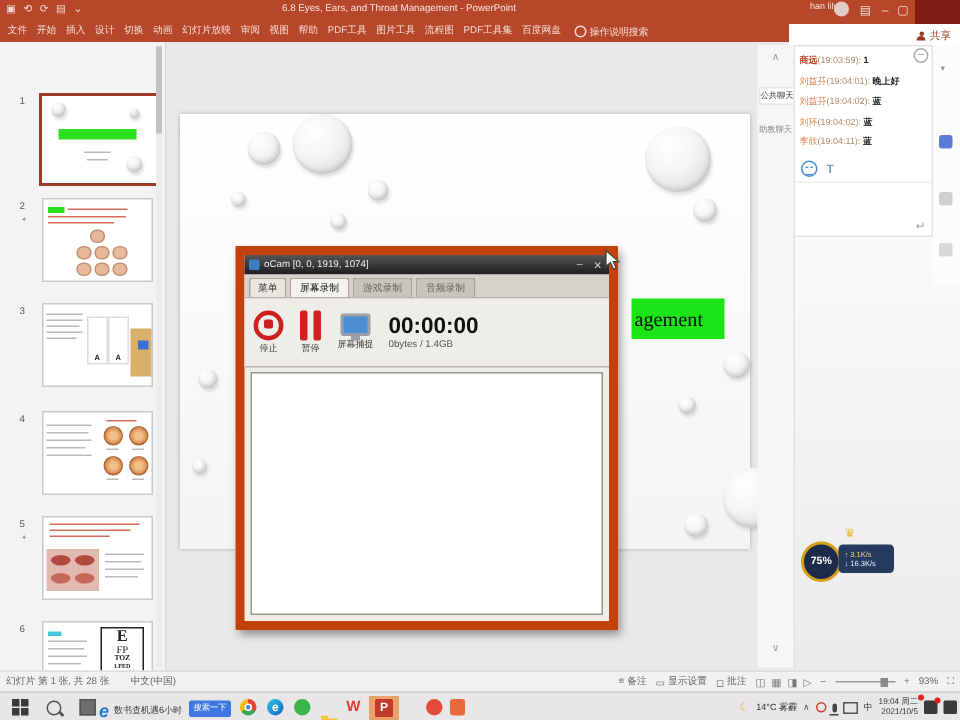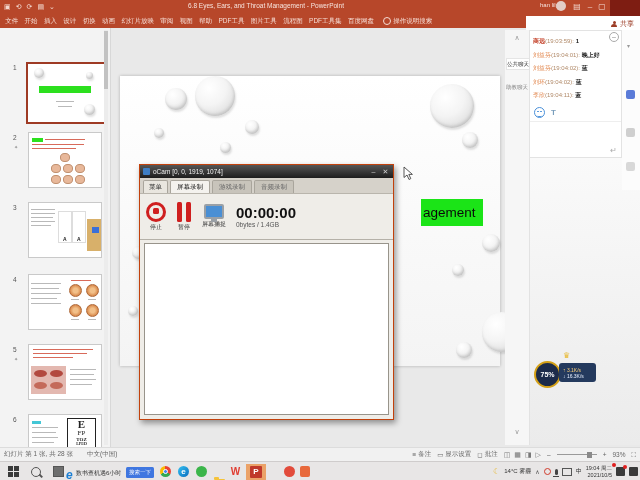--- a/index.html
+++ b/index.html
@@ -35,31 +35,31 @@
   .ln{position:absolute;height:1px;background:#b9b9b9;}
   .lnr{position:absolute;height:1px;background:#d86a5a;}
   .chip-green{position:absolute;background:#2ce01e;}
   .chip-cyan{position:absolute;background:#44c7d6;}
   .face{position:absolute;width:8px;height:7px;background:#e8b89a;border:0.5px solid #c09070;border-radius:45%;}
   .eye-circ{position:absolute;width:11px;height:11px;border-radius:50%;background:radial-gradient(circle,#f2c089 30%,#d98a4d 70%);border:0.5px solid #b06a3a;}
   .scrollbar{position:absolute;left:104px;top:30px;width:4px;height:415px;background:#ececec;}
   .scrollthumb{position:absolute;left:104px;top:31px;width:4px;height:58px;background:#c2c2c2;}
 
   
-  .editing{position:absolute;left:111px;top:28px;width:394px;height:419px;background:#e9e9e9;}
+  .editing{position:absolute;left:111px;top:28px;width:394px;height:419px;background:#e9e9e9;font-family:Liberation Serif, serif;}
   .slide{position:absolute;left:9px;top:48px;width:380px;height:290px;background:linear-gradient(#ffffff,#f4f4f4);box-shadow:0 0 3px rgba(0,0,0,.25);}
   .drop{position:absolute;border-radius:50%;
         background:radial-gradient(circle at 35% 30%,#ffffff 0%,#f4f4f4 45%,#e0e0e0 78%,#cfcfcf 100%);
         box-shadow:inset -1px -2px 3px rgba(140,140,140,.35),1px 2px 2px rgba(120,120,120,.22);}
   .hl-frag{position:absolute;left:301px;top:123px;min-width:58px;height:27px;background:#1be417;color:#062;
            color:#0a0a0a;font-size:13.5px;line-height:27px;padding:0 2px;white-space:nowrap;}
 
   
-  .ocam{position:absolute;left:139px;top:164px;width:255px;height:256px;background:#efede8;
-        border:1px solid #c2410c;box-shadow:2px 3px 6px rgba(0,0,0,.4);box-sizing:border-box;}
+  .ocam{position:absolute;left:157px;top:164px;width:255px;height:256px;background:#efede8;
+        border:6px solid #c2410c;box-shadow:2px 3px 6px rgba(0,0,0,.4);box-sizing:border-box;}
   .ocam-tb{position:absolute;left:0;top:0;right:0;height:13px;background:linear-gradient(#555,#1d1d1d);
            display:flex;align-items:center;padding:0 3px;gap:3px;}
   .ocam-ico{width:7px;height:7px;background:#3d7dc4;border-radius:1px;}
   .ocam-title{font-size:6.5px;color:#eee;flex:1;white-space:nowrap;}
   .ocam-tbbtn{font-size:7px;color:#ccc;width:9px;text-align:center;}
   .ocam-tabs{position:absolute;left:0;top:13px;right:0;height:16px;background:#d6d2ca;display:flex;align-items:flex-end;
              padding-left:3px;gap:2px;border-bottom:1px solid #b9b5ac;box-sizing:border-box;}
   .ocam-menu{font-size:6.5px;background:#e9e6df;border:1px solid #a9a59c;border-bottom:none;padding:1.5px 5px;color:#333;border-radius:2px 2px 0 0;}
   .ocam-tab{font-size:6.5px;padding:1.5px 6px;color:#666;background:#c8c4bb;border:1px solid #a9a59c;border-bottom:none;border-radius:2px 2px 0 0;}
   .ocam-tab.active{background:#f4f2ee;color:#111;}

